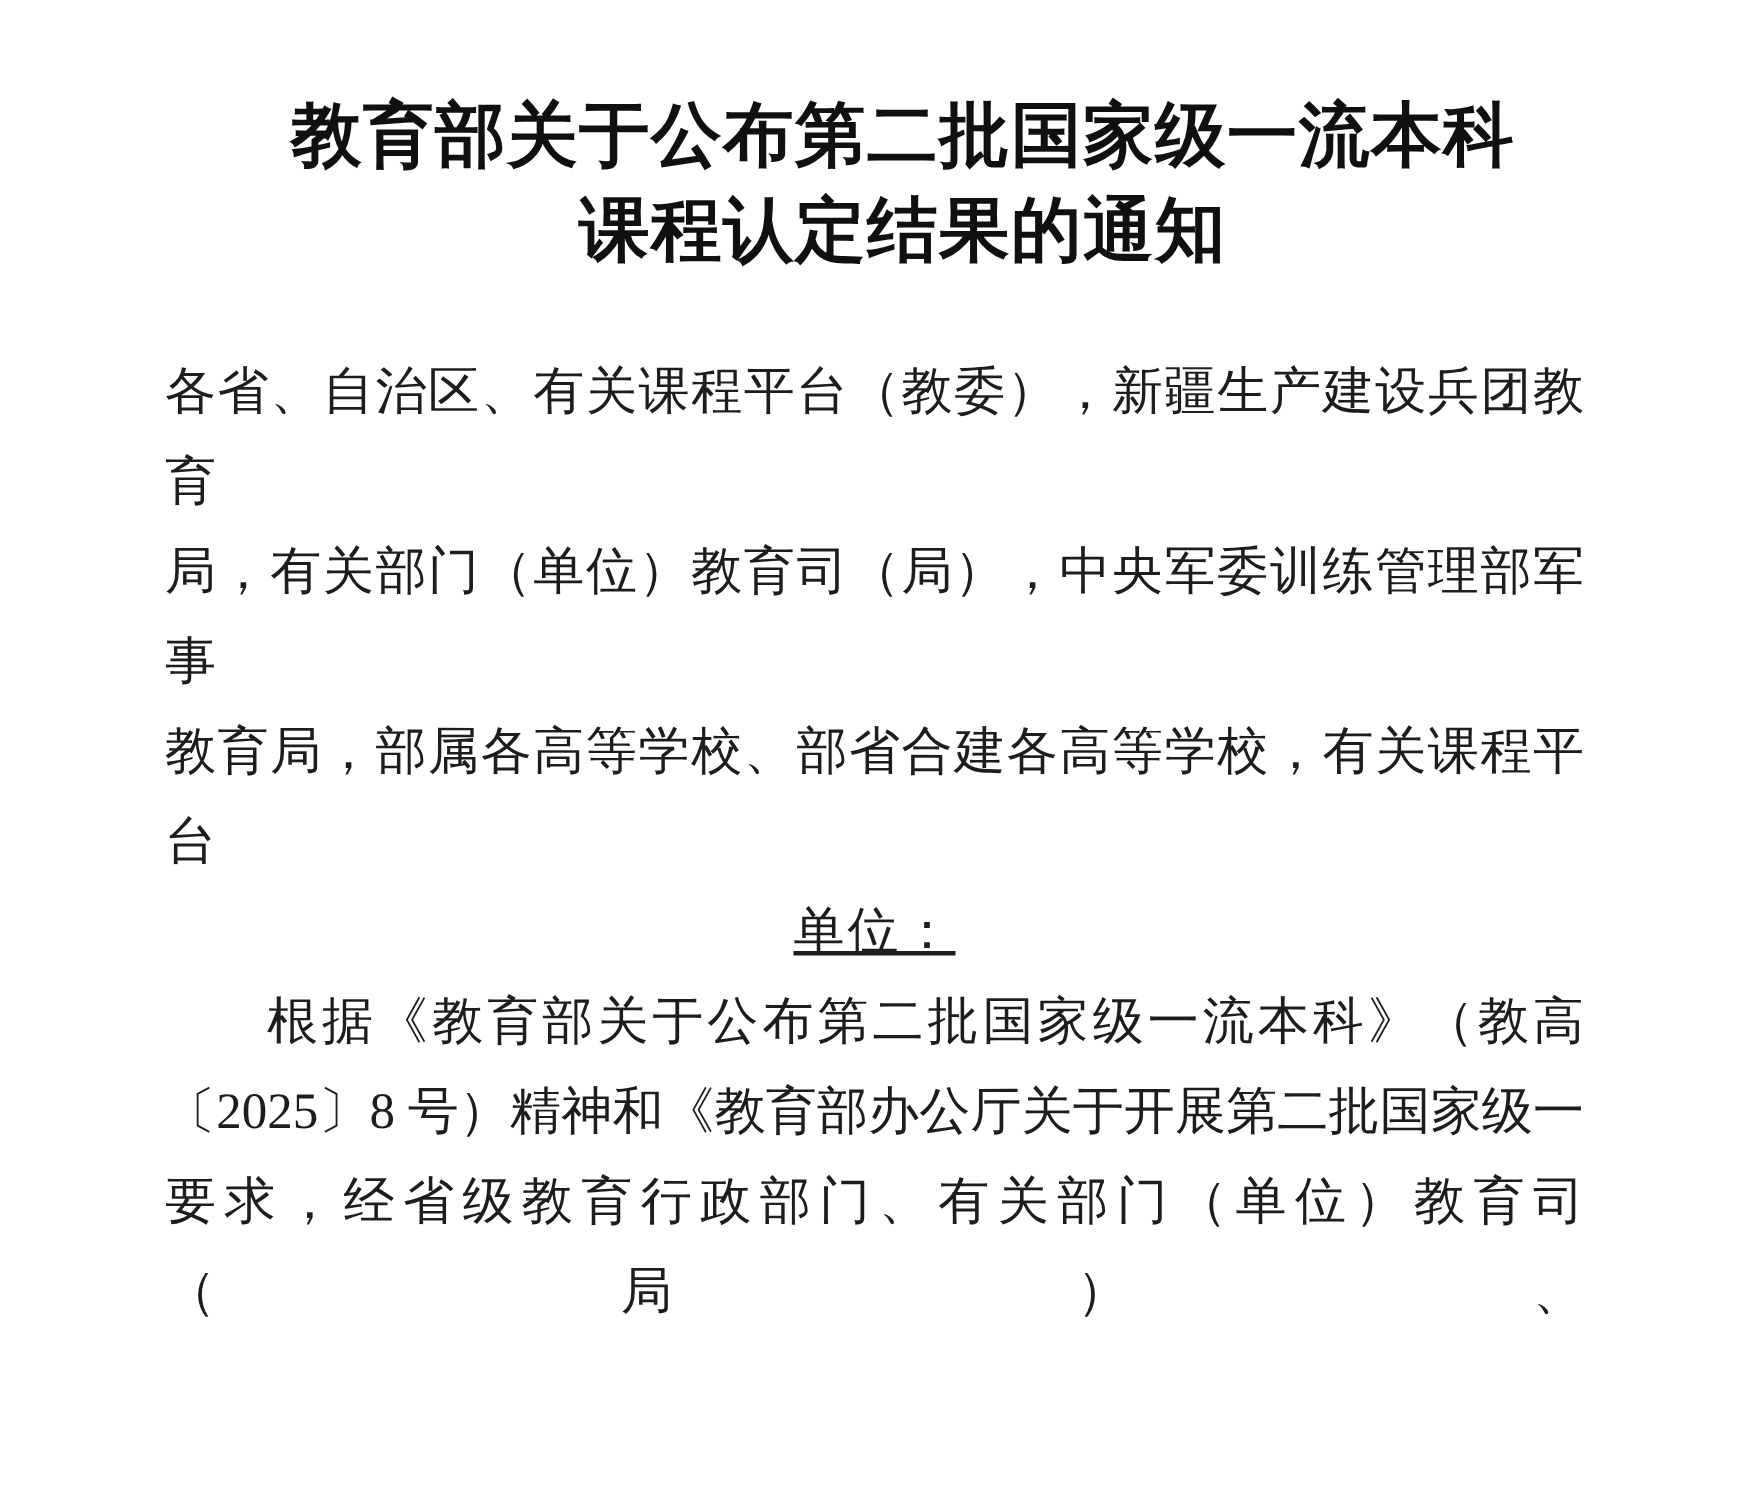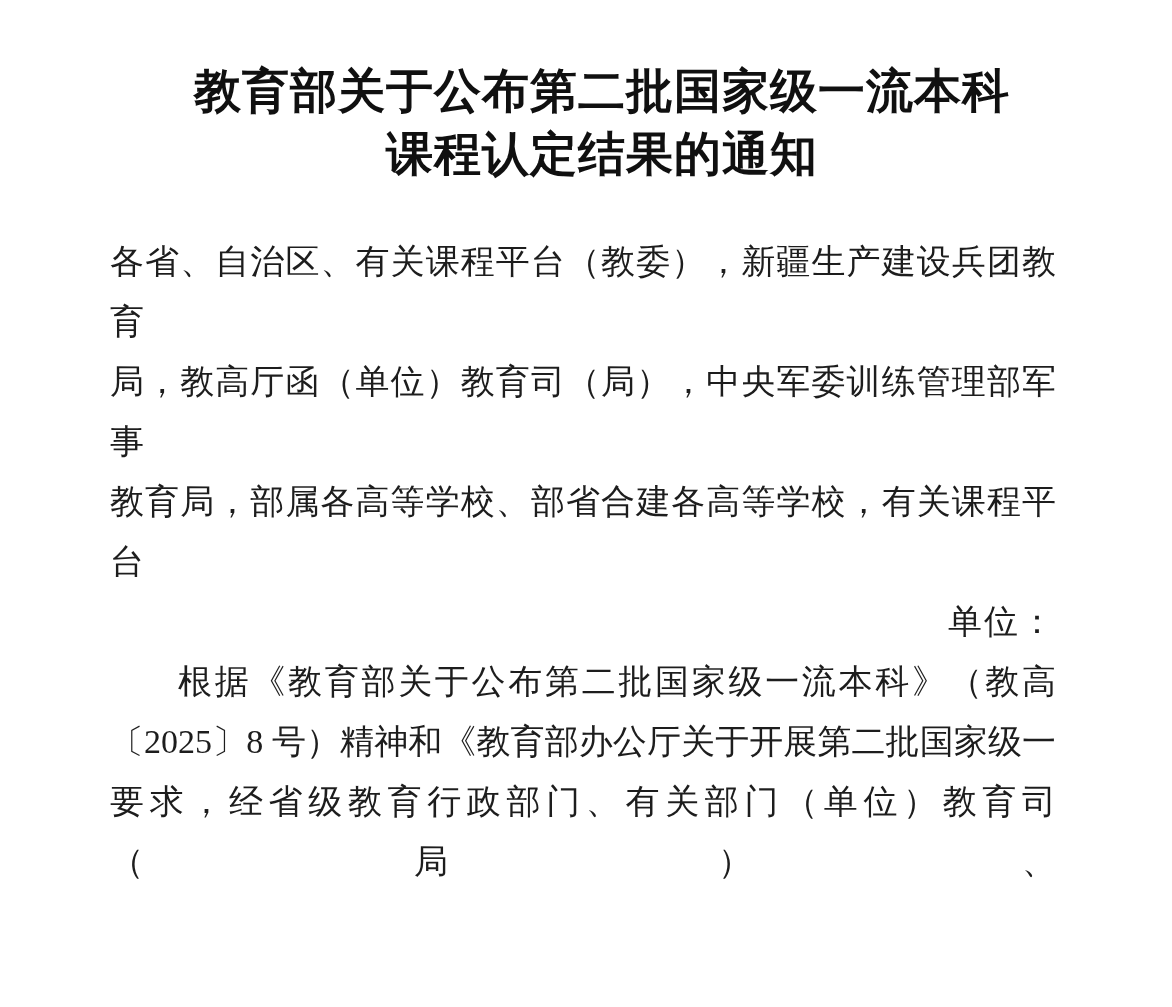--- a/index.html
+++ b/index.html
@@ -47,39 +47,40 @@
     white-space: nowrap;
   }
   
   .line.fill {
     white-space: normal;
     text-align: justify;
     text-align-last: justify;
     text-justify: inter-character;
   }
   .line.last {
-    text-align: right;
+    text-align: center;
     letter-spacing: 2px;
+    text-decoration: underline;
   }
   .line.indent {
     text-indent: 2em;
   }
 </style>
 </head>
 <body>
 
 <div class="page">
   <h1 class="title">
     <span class="title-line">教育部关于公布第二批国家级一流本科</span>
     <span class="title-line">课程认定结果的通知</span>
   </h1>
   <div class="doc-body">
       <div class="paragraph">
         <div class="line fill">各省、自治区、有关课程平台（教委），新疆生产建设兵团教育</div>
-        <div class="line fill">局，教高厅函（单位）教育司（局），中央军委训练管理部军事</div>
+        <div class="line fill">局，有关部门（单位）教育司（局），中央军委训练管理部军事</div>
         <div class="line fill">教育局，部属各高等学校、部省合建各高等学校，有关课程平台</div>
         <div class="line last">单位：</div>
       </div>
       <div class="paragraph">
         <div class="line fill indent">根据《教育部关于公布第二批国家级一流本科》（教高</div>
         <div class="line fill">〔2025〕8 号）精神和《教育部办公厅关于开展第二批国家级一</div>
         <div class="line fill">要求，经省级教育行政部门、有关部门（单位）教育司（局）、</div>
       </div>
     </div>
 </div>

